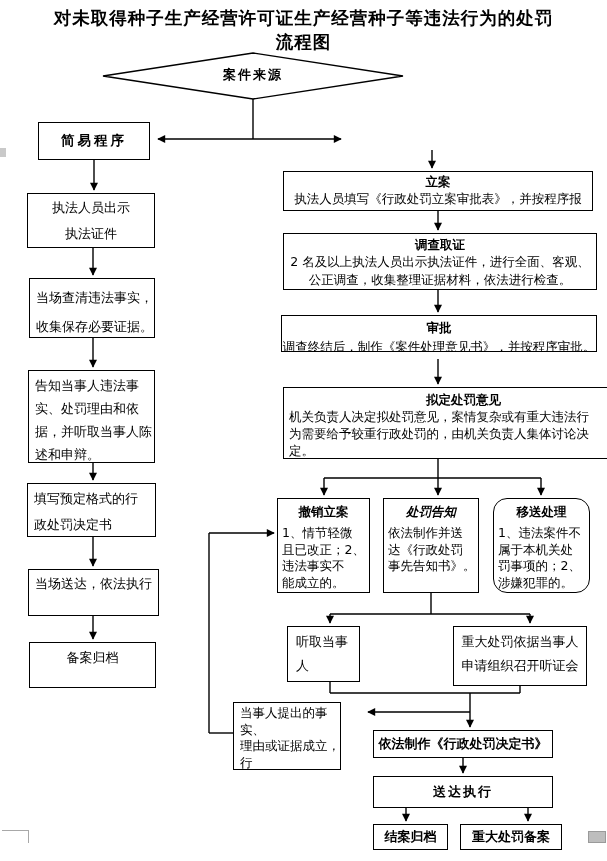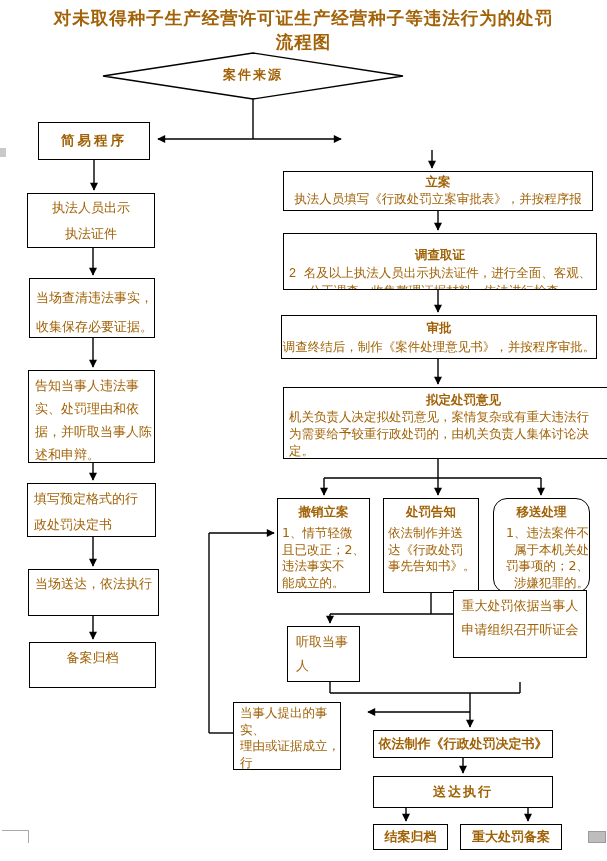--- a/index.html
+++ b/index.html
@@ -1,18 +1,18 @@
 <!DOCTYPE html>
 <html><head>
 <meta charset="utf-8">
 <style>
   html,body{margin:0;padding:0;background:#ffffff;}
   #canvas{
     position:relative;width:607px;height:861px;background:#ffffff;overflow:hidden;
-    font-family:"DejaVu Sans","Liberation Sans",sans-serif;color:#a16207;
+    font-family:"DejaVu Sans","Liberation Sans",sans-serif;color:#000000;
   }
   #edges{position:absolute;left:0;top:0;width:607px;height:861px;z-index:1;}
   .node{
     position:absolute;z-index:2;background:#ffffff;border:1.5px solid #000;
     box-sizing:border-box;font-size:13px;line-height:1.6;overflow:hidden;
   }
   .pre{white-space:pre-line;}
   .bold{font-weight:bold;}
   .ctr{text-align:center;}
   .lft{text-align:left;}
@@ -108,64 +108,64 @@
   <div class="node lft pre" style="left:27px;top:483px;width:129px;height:54px;line-height:26px;padding:2px 0 0 6px;">填写预定格式的行
 政处罚决定书</div>
   <div class="node lft" style="left:28px;top:569px;width:131px;height:47px;padding:4px 0 0 6px;">当场送达，依法执行</div>
   <div class="node ctr" style="left:29px;top:642px;width:127px;height:46px;padding-top:5px;">备案归档</div>
 
   <div class="node" style="left:283px;top:171px;width:310px;height:40px;font-size:12.5px;padding-top:2px;">
     <span class="ttl" style="line-height:16px;">立案</span>
     <span class="bdy ctr pre" style="line-height:17px;">执法人员填写《行政处罚立案审批表》，并按程序报批。</span>
   </div>
 
-  <div class="node" style="left:283px;top:233px;width:314px;height:57px;font-size:12.5px;padding-top:14px;font-family:Liberation Mono, monospace;">
+  <div class="node" style="left:283px;top:233px;width:314px;height:57px;font-size:12.5px;padding-top:2px;">
     <span class="ttl" style="line-height:17px;">调查取证</span>
     <span class="bdy ctr pre" style="line-height:18px;">2 名及以上执法人员出示执法证件，进行全面、客观、
 公正调查，收集整理证据材料，依法进行检查。</span>
   </div>
 
-  <div class="node" style="left:281px;top:315px;width:316px;height:44px;font-size:12.5px;padding-top:3px;">
+  <div class="node" style="left:281px;top:315px;width:316px;height:37px;font-size:12.5px;padding-top:3px;">
     <span class="ttl" style="line-height:18px;">审批</span>
     <span class="bdy ctr pre" style="line-height:19px;">调查终结后，制作《案件处理意见书》，并按程序审批。</span>
   </div>
 
   <div class="node" style="left:283px;top:387px;width:361px;height:72px;font-size:12.5px;padding-top:3px;">
     <span class="ttl" style="line-height:17px;">拟定处罚意见</span>
     <span class="bdy lft pre" style="line-height:17px;padding-left:5px;">机关负责人决定拟处罚意见，案情复杂或有重大违法行
 为需要给予较重行政处罚的，由机关负责人集体讨论决
 定。</span>
   </div>
 
   <div class="node" style="left:277px;top:498px;width:93px;height:95px;font-size:12.5px;padding-top:4px;">
     <span class="ttl" style="line-height:17px;margin-bottom:5px;">撤销立案</span>
     <span class="bdy lft pre" style="line-height:16.5px;padding-left:4px;">1、情节轻微
 且已改正；2、
 违法事实不
 能成立的。</span>
   </div>
 
   <div class="node" style="left:383px;top:498px;width:96px;height:95px;font-size:12.5px;padding-top:4px;">
-    <span class="ttl" style="line-height:17px;margin-bottom:5px;">处罚告知</span>
+    <span class="ttl" style="line-height:17px;margin-bottom:5px;font-style:italic;">处罚告知</span>
     <span class="bdy lft pre" style="line-height:16.5px;padding-left:4px;">依法制作并送
 达《行政处罚
 事先告知书》。</span>
   </div>
 
   <div class="node" style="left:493px;top:498px;width:97px;height:95px;font-size:12.5px;padding-top:4px;border-radius:14px;">
     <span class="ttl" style="line-height:17px;margin-bottom:5px;">移送处理</span>
-    <span class="bdy lft pre" style="line-height:16.5px;padding-left:4px;text-align:right;">1、违法案件不
+    <span class="bdy lft pre" style="line-height:16.5px;padding-left:4px;">1、违法案件不
 属于本机关处
 罚事项的；2、
 涉嫌犯罪的。</span>
   </div>
 
   <div class="node lft pre" style="left:287px;top:626px;width:73px;height:56px;line-height:24px;padding:3px 0 0 8px;">听取当事人
 陈述和申辩</div>
-  <div class="node ctr pre" style="left:453px;top:590px;width:134px;height:68px;line-height:24px;padding-top:3px;">重大处罚依据当事人
+  <div class="node ctr pre" style="left:453px;top:626px;width:134px;height:60px;line-height:24px;padding-top:3px;">重大处罚依据当事人
 申请组织召开听证会</div>
 
   <div class="node lft pre" style="left:233px;top:702px;width:108px;height:68px;font-size:12.5px;line-height:16.5px;padding:2px 0 0 6px;">当事人提出的事实、
 理由或证据成立，行
 政机关改变原拟作出
 的行政处罚决定。</div>
 
   <div class="node bold ctr" style="left:373px;top:730px;width:180px;height:28px;line-height:25px;font-size:13px;">依法制作《行政处罚决定书》</div>
   <div class="node bold ctr" style="left:373px;top:776px;width:180px;height:32px;line-height:29px;font-size:13px;letter-spacing:2px;">送达执行</div>
   <div class="node bold ctr" style="left:373px;top:824px;width:75px;height:26px;line-height:23px;font-size:13px;">结案归档</div>

